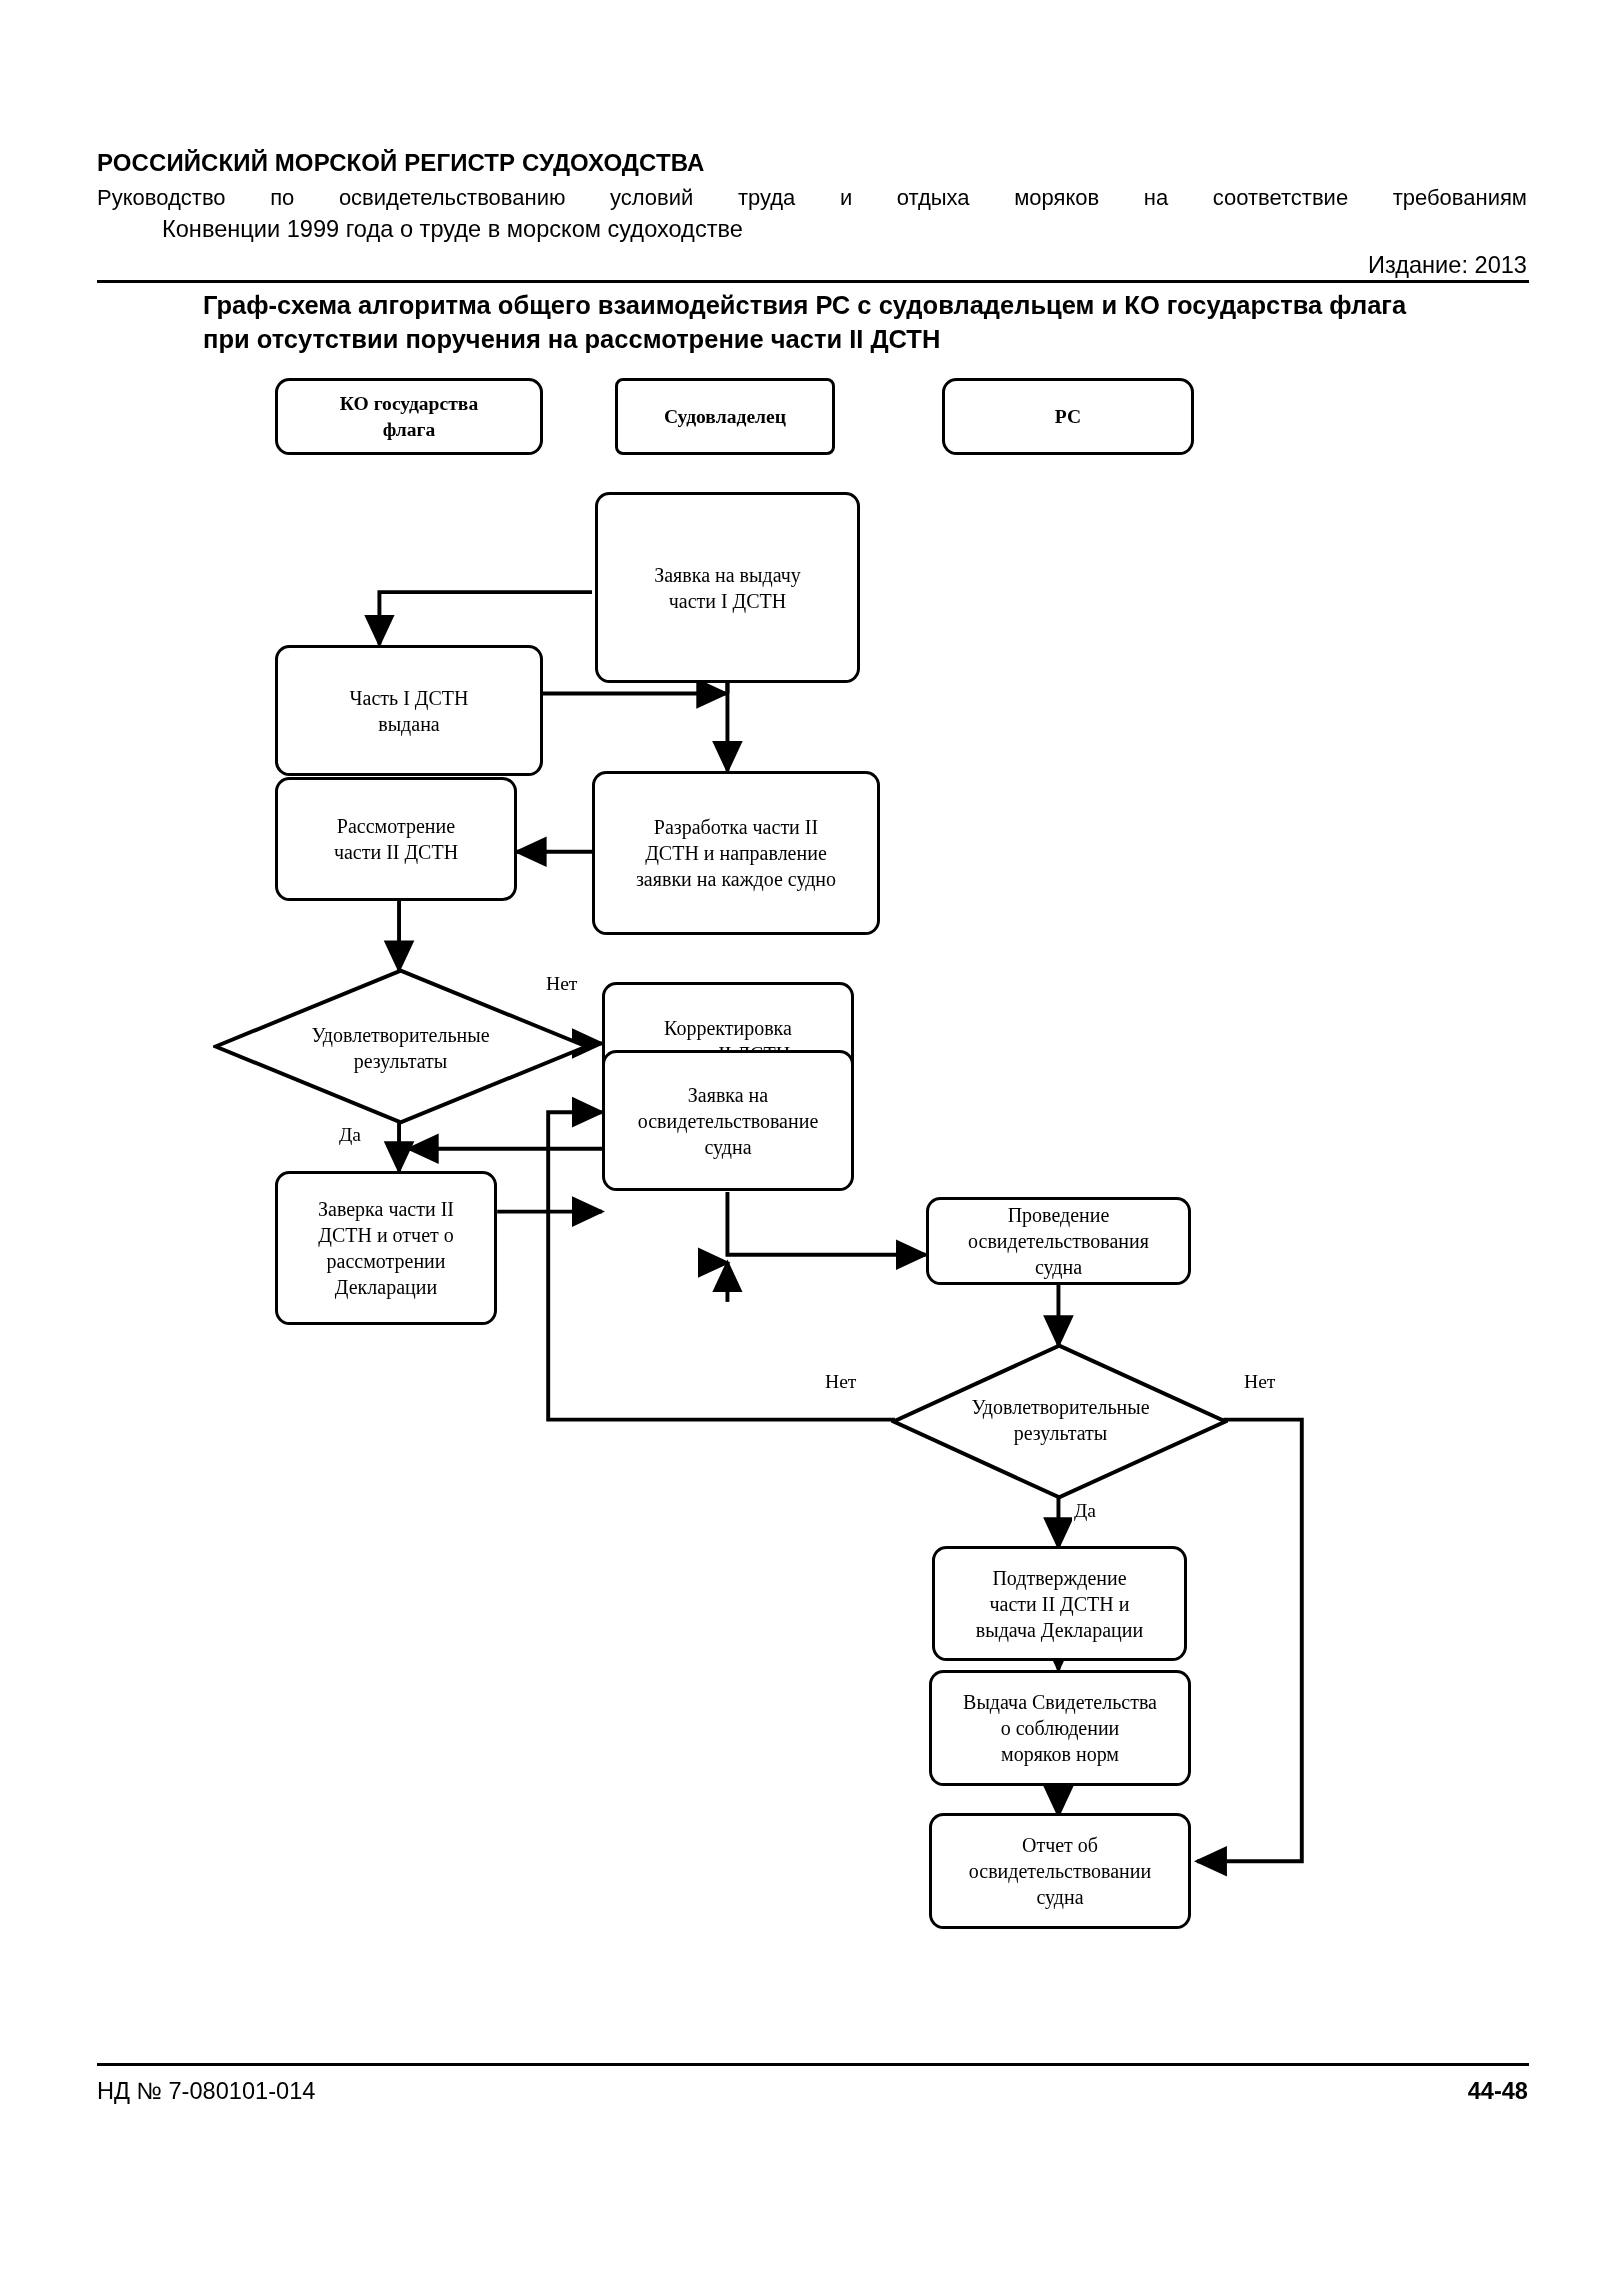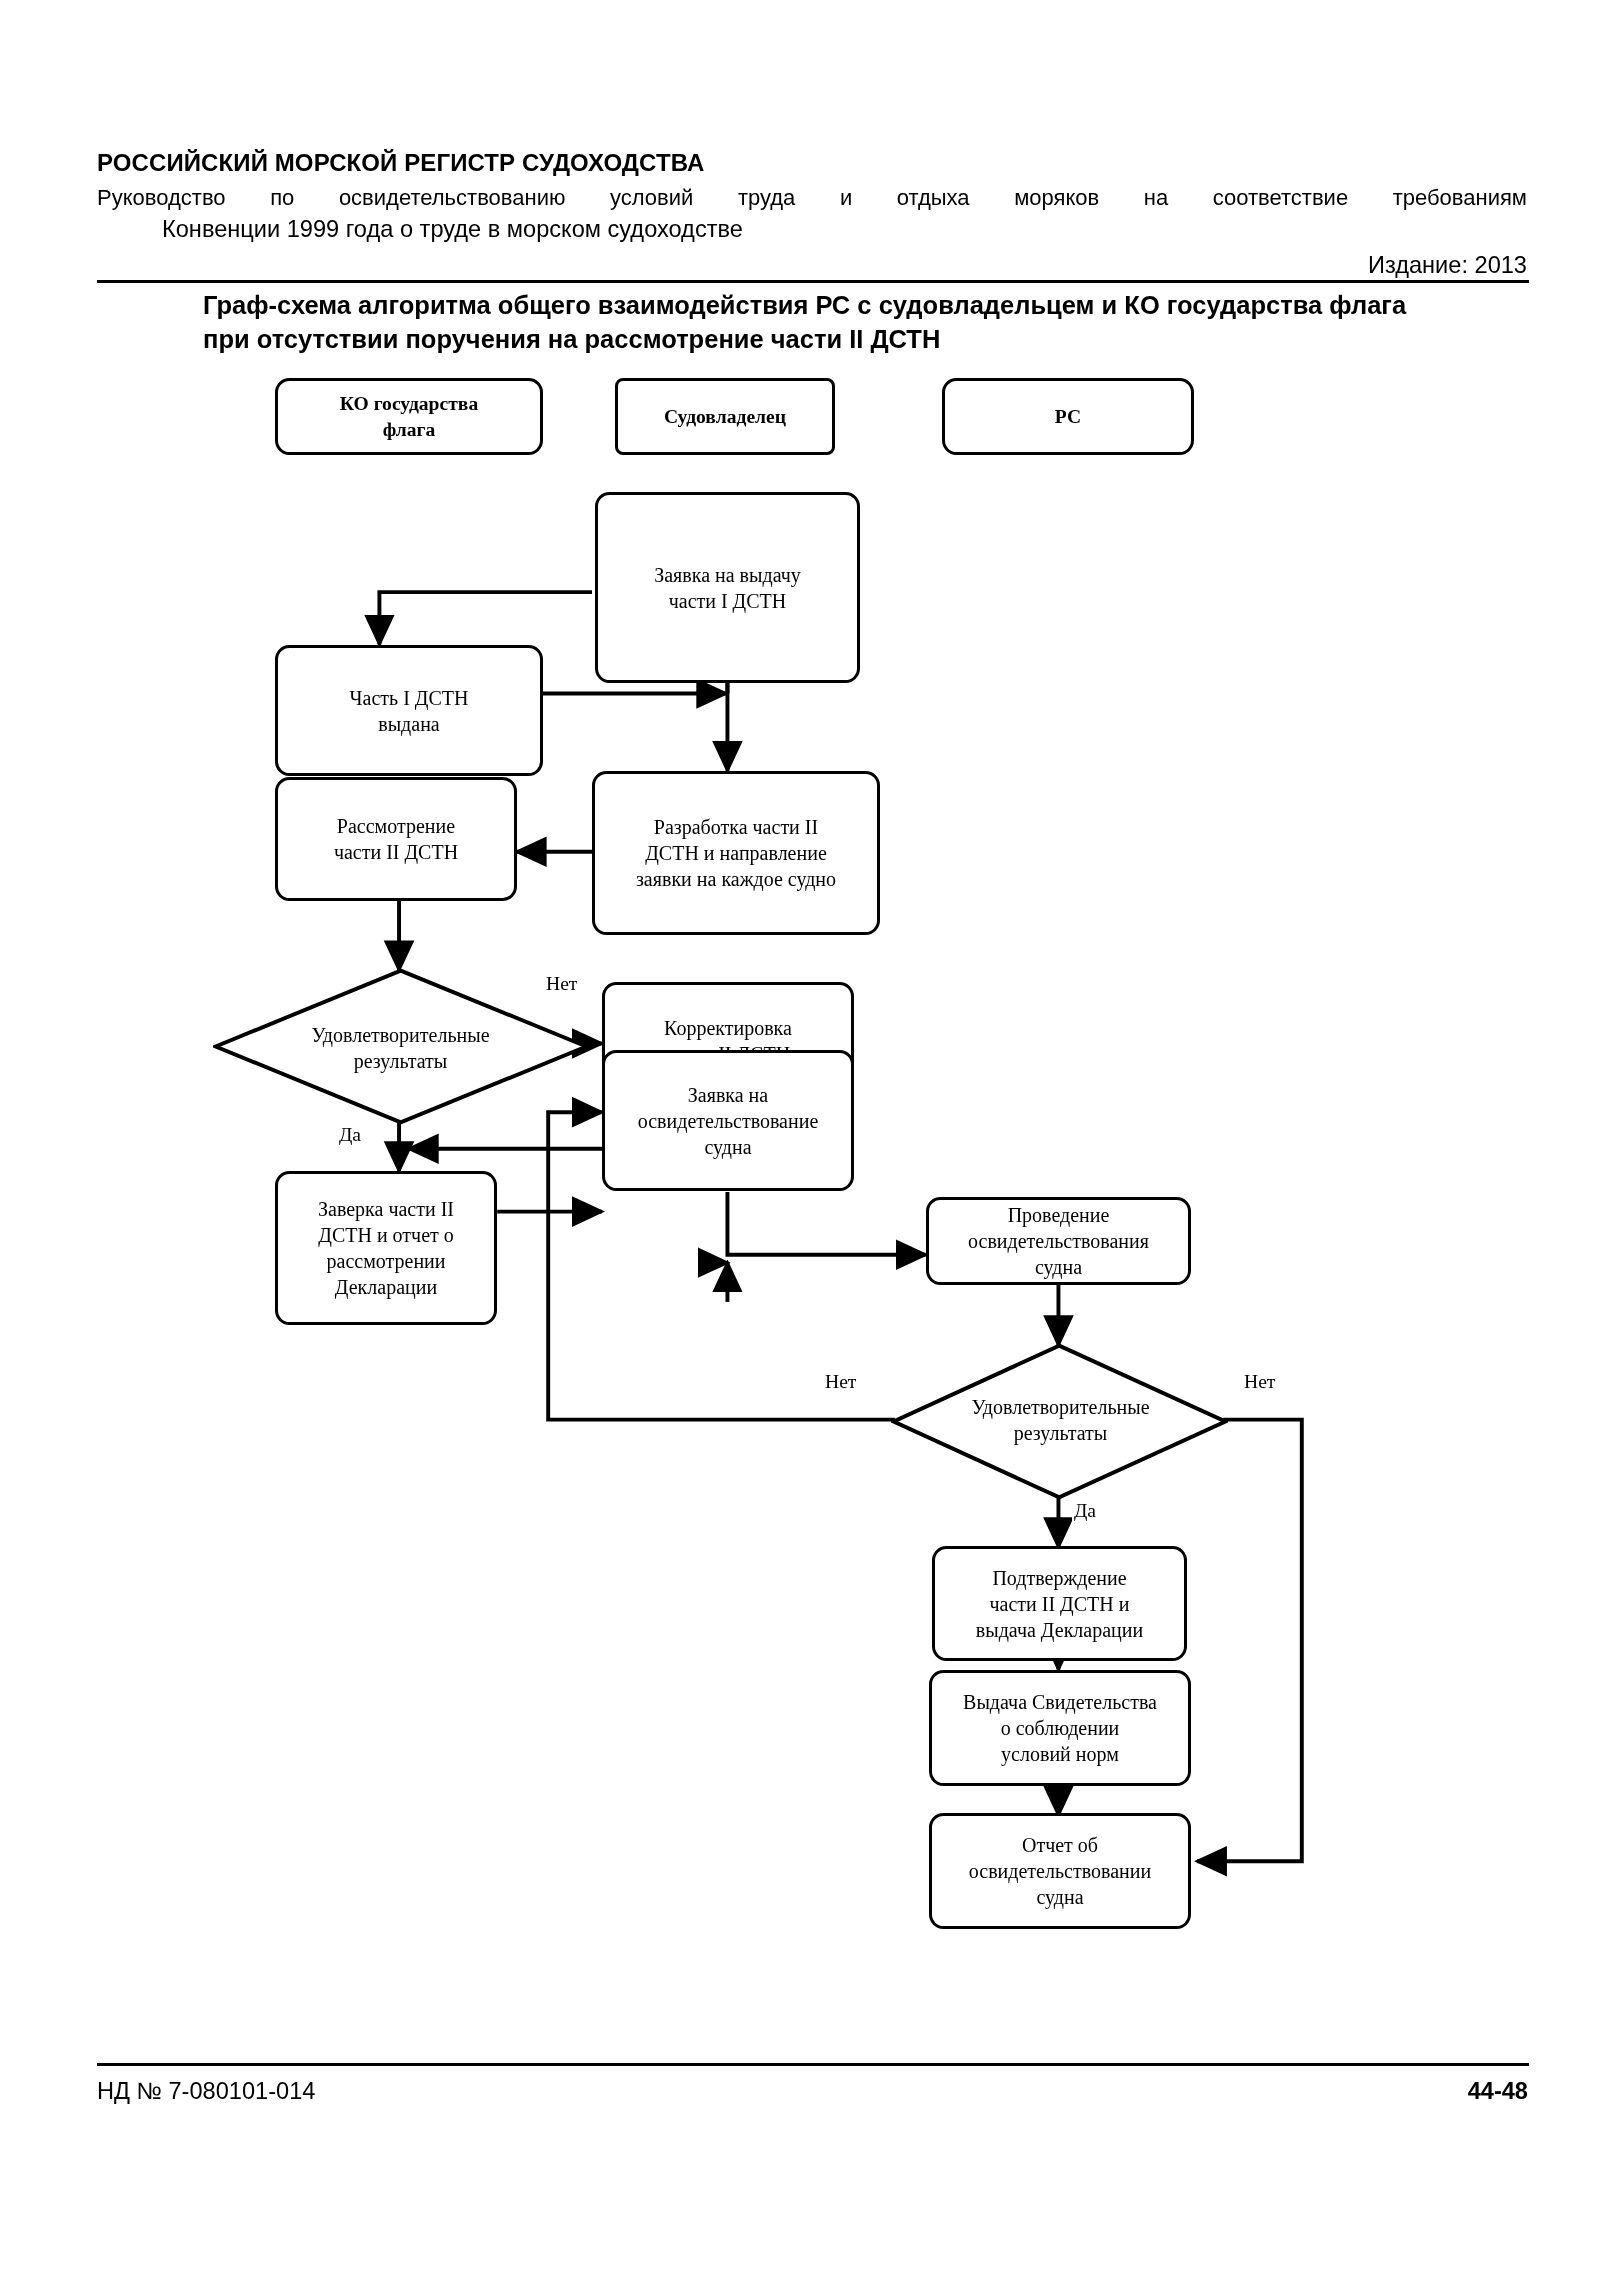--- a/index.html
+++ b/index.html
@@ -283,21 +283,21 @@
 
     <div class="node" style="left:932px; top:1546px; width:255px; height:115px;">
       <span style="white-space:pre-line;">Подтверждение
 части II ДСТН и
 выдача Декларации</span>
     </div>
 
     <div class="node" style="left:929px; top:1670px; width:262px; height:116px;">
       <span style="white-space:pre-line;">Выдача Свидетельства
 о соблюдении
-условий норм</span>
+моряков норм</span>
     </div>
 
     <div class="node" style="left:929px; top:1813px; width:262px; height:116px;">
       <span style="white-space:pre-line;">Отчет об
 освидетельствовании
 судна</span>
     </div>
 
     <div class="dlabel" style="left:544px; top:973px;">Нет</div>
     <div class="dlabel" style="left:337px; top:1124px;">Да</div>

